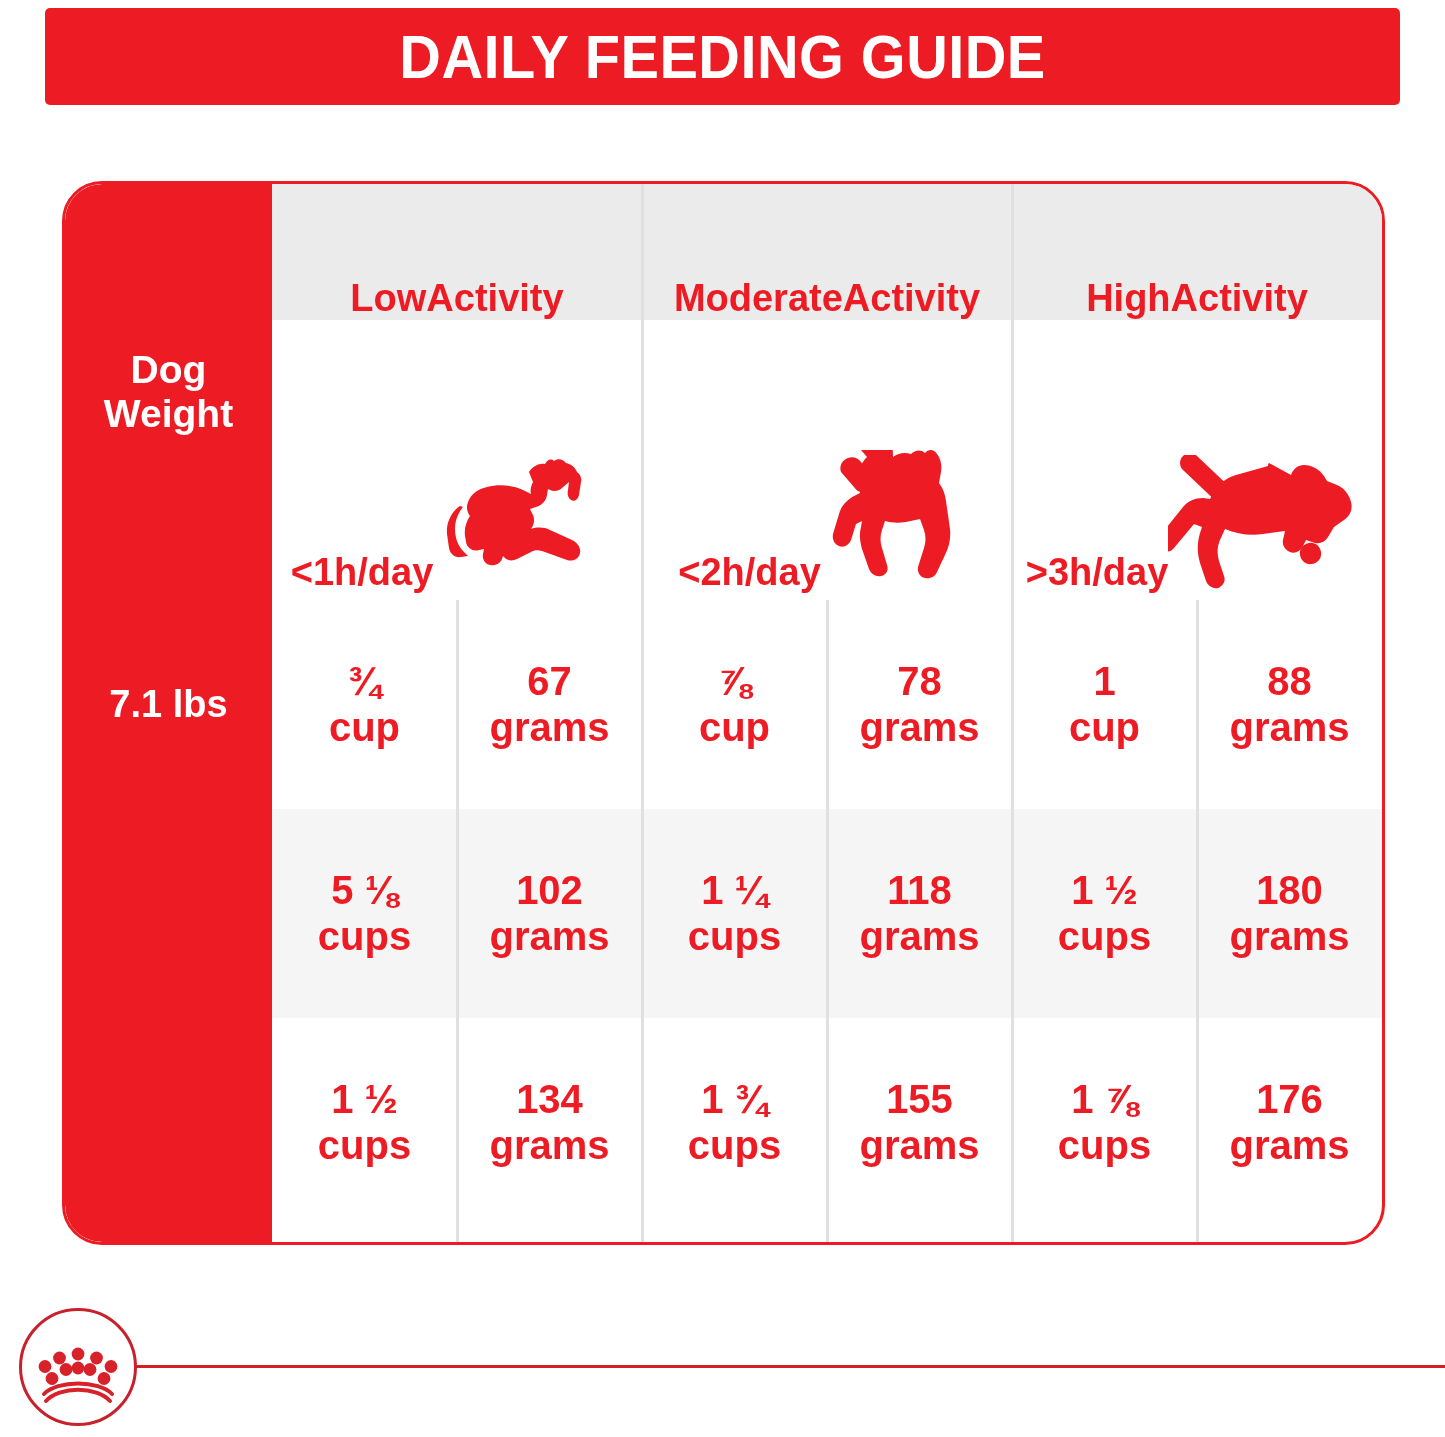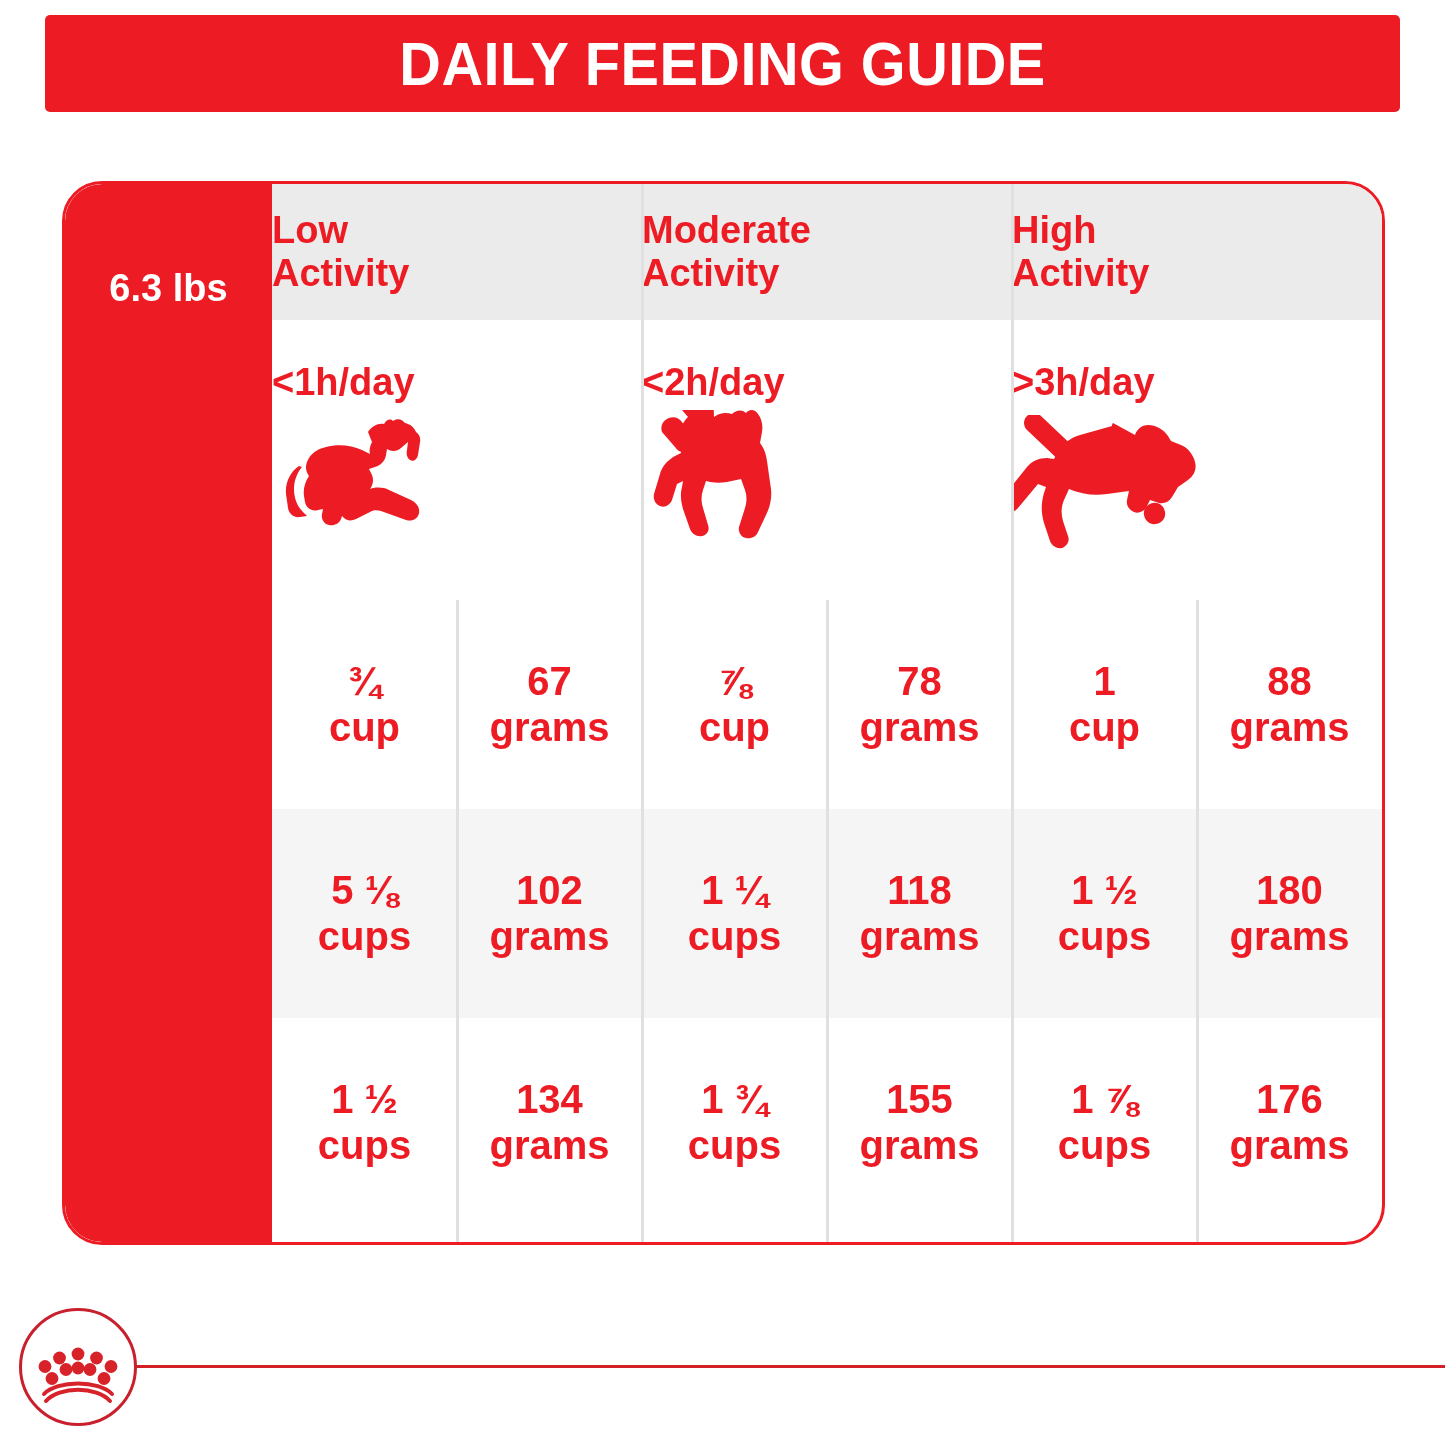--- a/index.html
+++ b/index.html
@@ -21,21 +21,20 @@
     position: absolute;
     left: 45px;
     top: 8px;
     width: 1355px;
     height: 97px;
     background: #ED1C24;
     border-radius: 5px;
     display: flex;
     align-items: center;
     justify-content: center;
-    margin-top: 7px;
   }
   .banner-title {
     color: #ffffff;
     font-family: "Liberation Sans Narrow", "Liberation Sans", sans-serif;
     font-size: 62px;
     font-weight: bold;
     letter-spacing: 0.5px;
     line-height: 1;
     transform: scaleX(0.93);
     white-space: nowrap;
@@ -118,23 +117,23 @@
     height: 209px;
     flex: 0 0 auto;
   }
   .data-row.alt { background: #F5F5F5; }
   .tail-row { flex: 1 1 auto; display: flex; }
 
   .act-group {
     flex: 1 1 0;
     position: relative;
     display: flex;
-    align-items: flex-start;
-    justify-content: center;
-    flex-direction: column;
+    align-items: flex-end;
+    justify-content: center;
+    flex-direction: row;
   }
   .act-group + .act-group::before {
     content: "";
     position: absolute;
     left: -1px; top: 0; bottom: 0;
     width: 3px;
     background: #E0E0E0;
   }
   .act-title {
     color: #ED1C24;
@@ -236,21 +235,22 @@
 </head>
 <body>
 
 <div class="banner">
   <div class="banner-title">DAILY FEEDING GUIDE</div>
 </div>
 
 <div class="table-shell">
 
   <div class="weight-col">
-    <div class="weight-cell">6.3 lbs</div>
+    <div class="weight-head">Dog Weight</div>
+    <div class="weight-cell">7.1 lbs</div>
   </div>
 
   <div class="grid">
 
     <div class="act-head-row">
       <div class="act-group">
         <div class="act-title">Low</div>
         <div class="act-title">Activity</div>
       </div>
       <div class="act-group">

